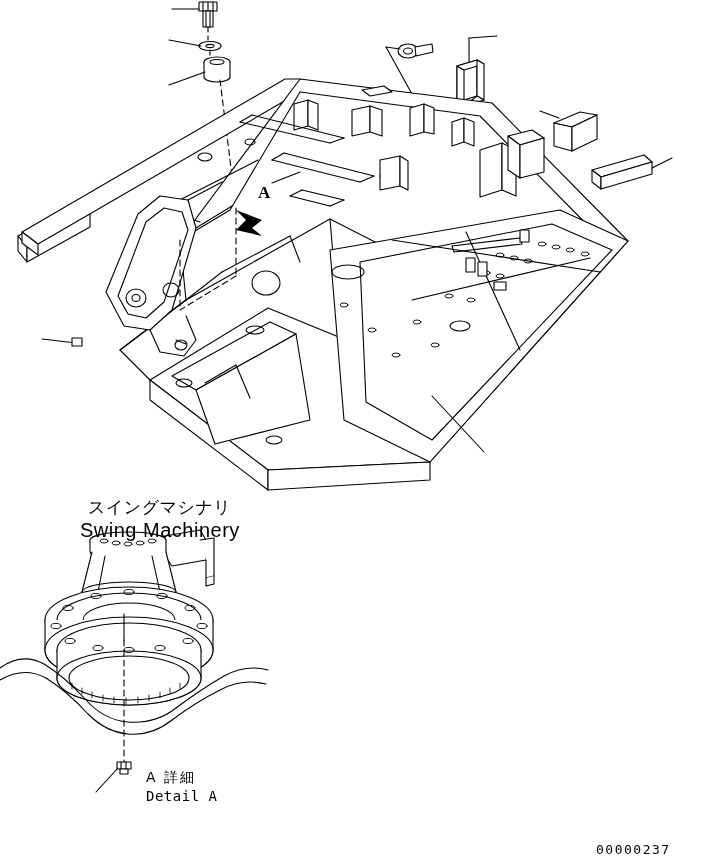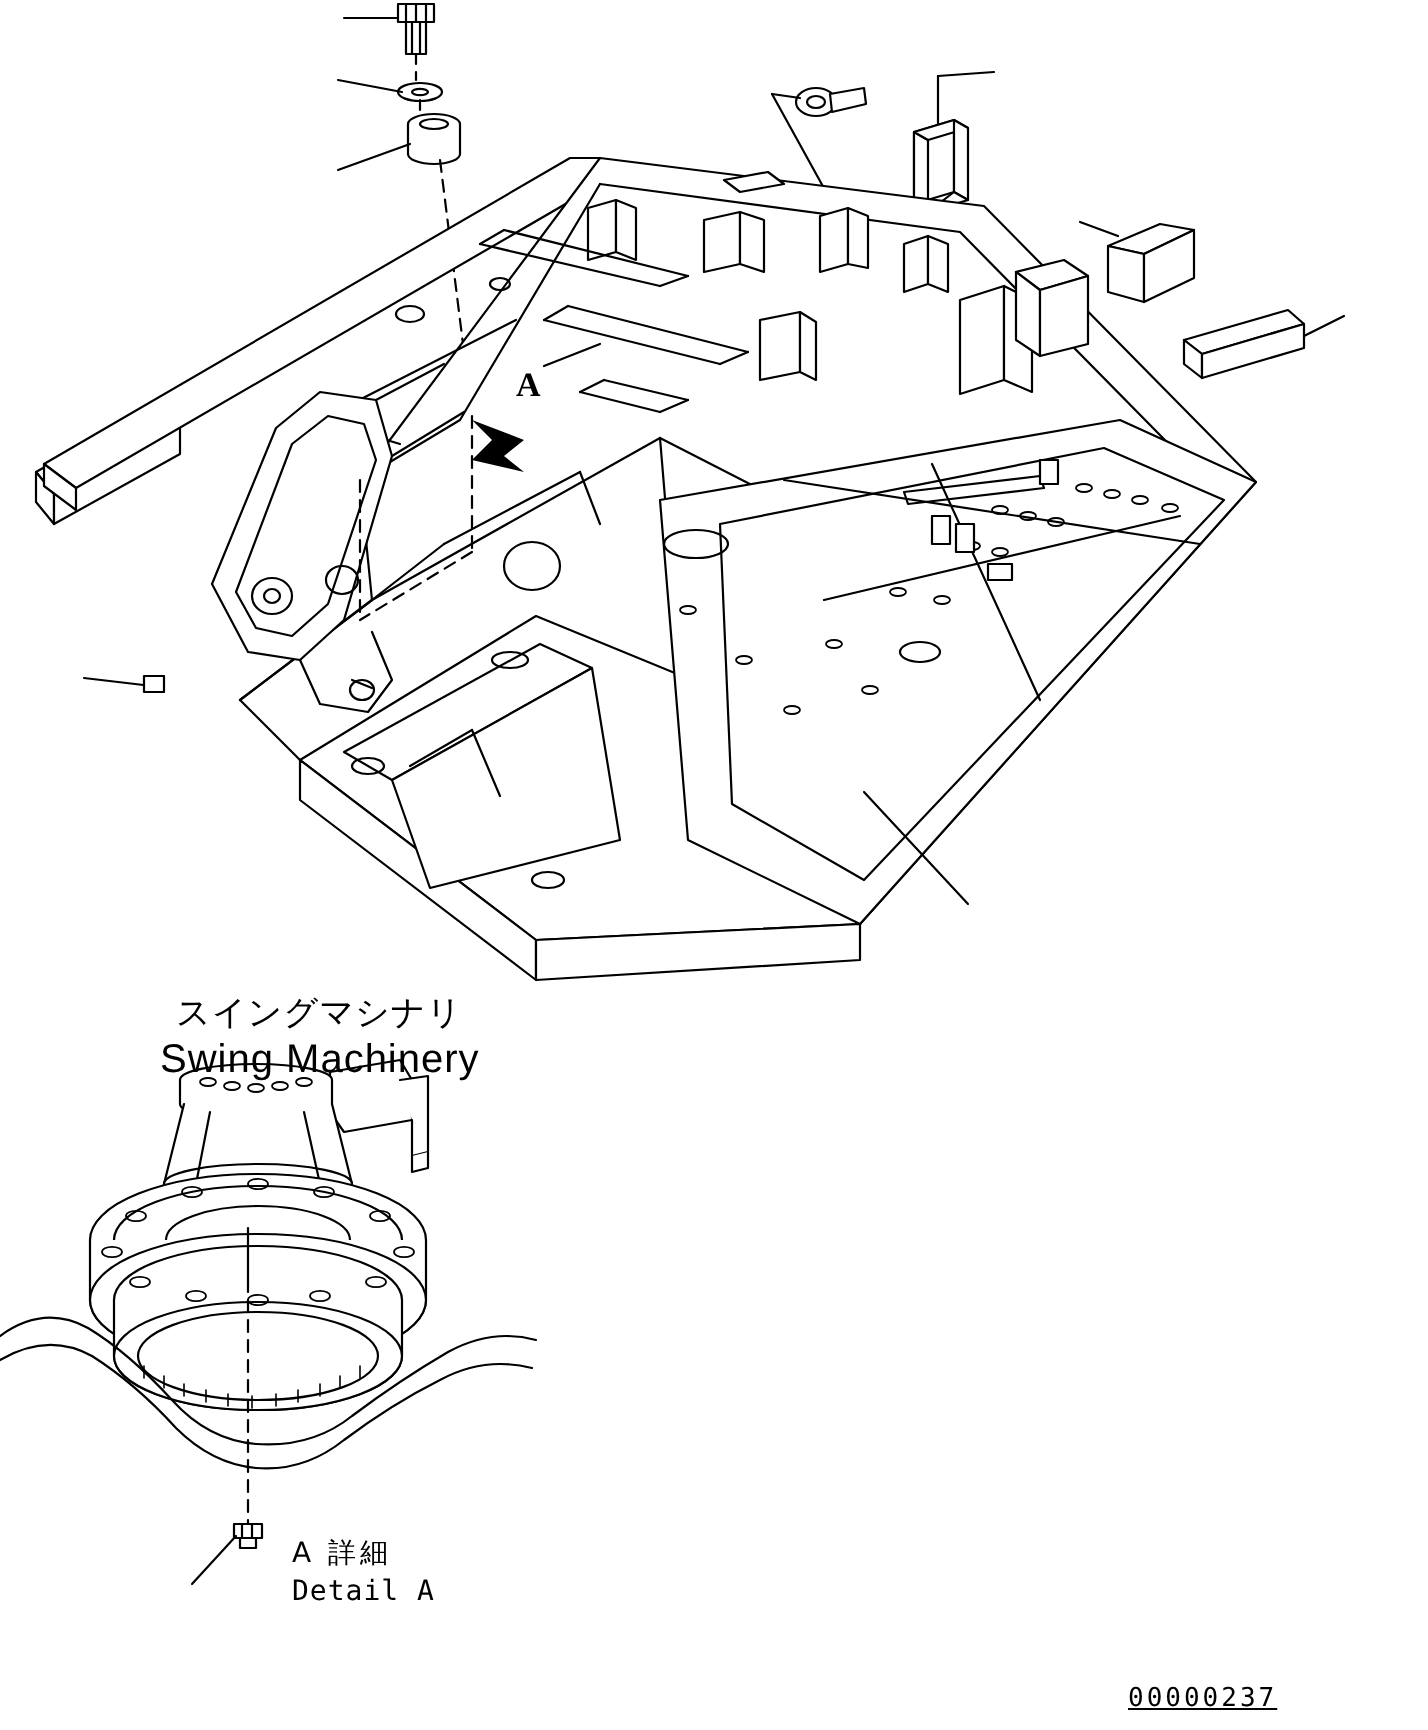--- a/index.html
+++ b/index.html
@@ -357,15 +357,15 @@
   <div class="lbl lbl-callout" style="left:258px; top:184px;">A</div>
 
   <div class="lbl lbl-jp" style="left:88px; top:498px;">スイングマシナリ</div>
 
   <div class="lbl lbl-en" style="left:80px; top:519px;">Swing Machinery</div>
 
   <div class="lbl lbl-detail-jp" style="left:146px; top:770px;">A 詳細</div>
 
   <div class="lbl lbl-detail-en" style="left:146px; top:789px;">Detail A</div>
 
-  <div class="lbl lbl-partno" style="left:564px; top:843px;text-decoration:underline;">00000237</div>
+  <div class="lbl lbl-partno" style="left:596px; top:843px;">00000237</div>
 
 </div>
 
 </body></html>

